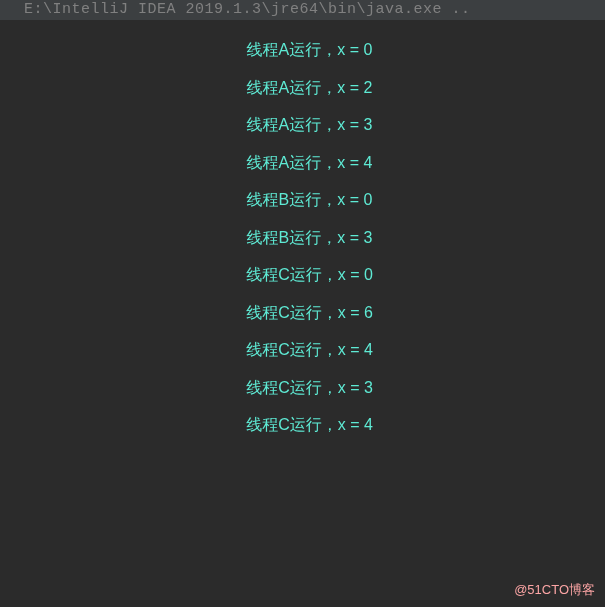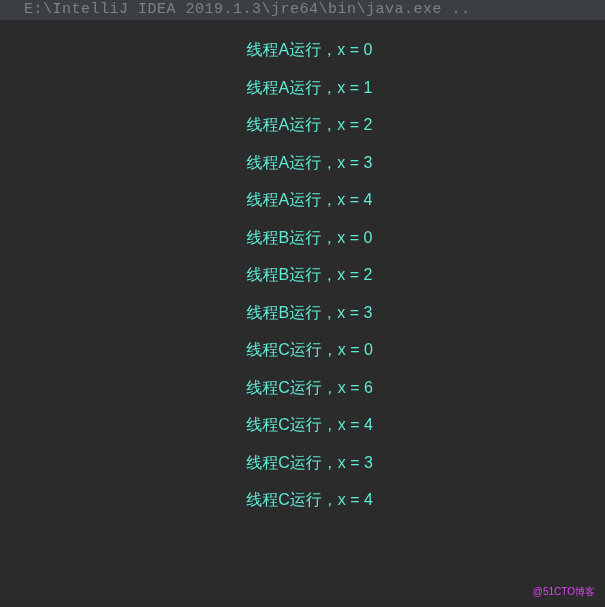--- a/index.html
+++ b/index.html
@@ -35,40 +35,38 @@
       font-size: 16px;
       line-height: 37.5px;
       white-space: pre;
       font-family: "Microsoft YaHei", "SimSun", sans-serif;
       text-align: center;
     }
     .watermark {
       position: absolute;
       bottom: 8px;
       right: 10px;
-      color: #d946ef;
-      font-size: 10px;
+      color: #fca5a5;
+      font-size: 13px;
       font-family: "Microsoft YaHei", sans-serif;
     }
   </style>
 </head>
 <body>
 
 <div class="header-bar">
   <span>E:\IntelliJ IDEA 2019.1.3\jre64\bin\java.exe  ..</span>
 </div>
 
 <div class="console-output">
   <div class="output-line">线程A运行，x = 0</div>
-  <div class="output-line">线程A运行，x = 1</div>
   <div class="output-line">线程A运行，x = 2</div>
   <div class="output-line">线程A运行，x = 3</div>
   <div class="output-line">线程A运行，x = 4</div>
   <div class="output-line">线程B运行，x = 0</div>
-  <div class="output-line">线程B运行，x = 2</div>
   <div class="output-line">线程B运行，x = 3</div>
   <div class="output-line">线程C运行，x = 0</div>
   <div class="output-line">线程C运行，x = 6</div>
   <div class="output-line">线程C运行，x = 4</div>
   <div class="output-line">线程C运行，x = 3</div>
   <div class="output-line">线程C运行，x = 4</div>
 </div>
 
 <div class="watermark">
   <span>@51CTO博客</span>

